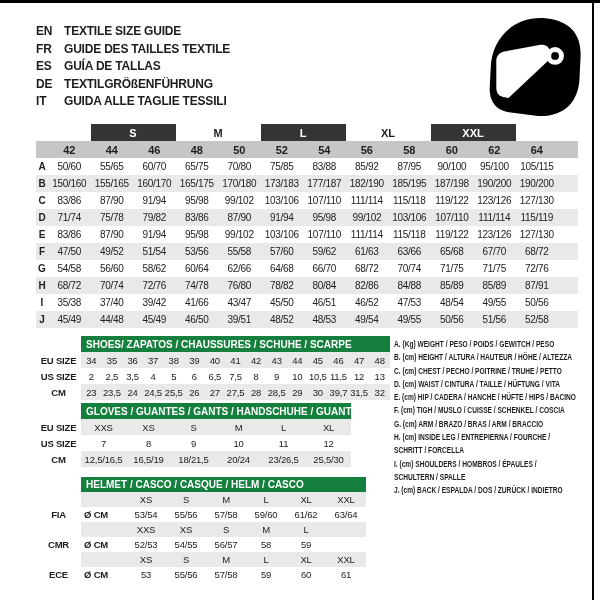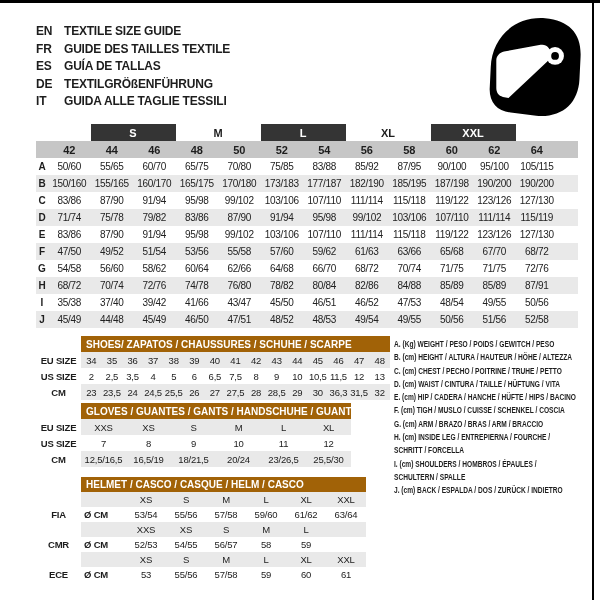--- a/index.html
+++ b/index.html
@@ -27,21 +27,21 @@
   .grouprow th{background:#fff;font-size:11px;font-weight:bold;}
   .grouprow th.bar{background:#343434;color:#fff;}
   .sizerow th{background:#c6c6c6;font-size:11px;font-weight:bold;letter-spacing:-0.2px;}
   .main tbody tr.stripe th,.main tbody tr.stripe td{background:#e9e9e9;}
 
   
   .small{position:absolute;}
   .small th,.small td{padding:0;font-size:9.5px;height:16px;text-align:center;white-space:nowrap;overflow:hidden;letter-spacing:-0.2px;}
   .small th.out{text-align:center;font-weight:bold;background:#fff;font-size:9.5px;}
   .small td{font-weight:normal;color:#222;}
-  .small .bartitle{background:#a16207;color:#fff;text-align:left;padding-left:5px;font-weight:bold;font-size:10px;letter-spacing:0;}
+  .small .bartitle{background:#15803d;color:#fff;text-align:left;padding-left:5px;font-weight:bold;font-size:10px;letter-spacing:0;}
   .small tr.stripe td{background:#e9e9e9;}
   .shoes{left:36px;top:336px;width:354px;}
   .gloves{left:36px;top:403px;width:315px;}
   .helmet-t{left:36px;top:477px;width:330px;}
   .helmet-t th,.helmet-t td{height:15px;}
   .helmet-t td:nth-child(2){text-align:left;padding-left:3px;font-weight:bold;color:#1d1d1d;margin-top:32px;}
 
   
   .legend{position:absolute;left:394px;top:338px;width:240px;transform:scaleX(0.76);transform-origin:0 0;}
   .lg-line{font-size:8.7px;font-weight:bold;line-height:13.3px;white-space:nowrap;}
@@ -258,21 +258,21 @@
           <td>49/55</td>
           <td>50/56</td>
           <td></td>
         </tr>
         <tr class="stripe">
           <th class="lbl">J</th>
           <td>45/49</td>
           <td>44/48</td>
           <td>45/49</td>
           <td>46/50</td>
-          <td>47/51</td>
+          <td>39/51</td>
           <td>48/52</td>
           <td>48/53</td>
           <td>49/54</td>
           <td>49/55</td>
           <td>50/56</td>
           <td>51/56</td>
           <td>52/58</td>
           <td></td>
         </tr>
       </tbody>
@@ -332,21 +332,21 @@
           <td>24</td>
           <td>24,5</td>
           <td>25,5</td>
           <td>26</td>
           <td>27</td>
           <td>27,5</td>
           <td>28</td>
           <td>28,5</td>
           <td>29</td>
           <td>30</td>
-          <td>36,3</td>
+          <td>39,7</td>
           <td>31,5</td>
           <td>32</td>
         </tr>
       </tbody>
   </table>
 
   <table class="small gloves">
     <colgroup>
         <col style="width:45px">
       </colgroup>

